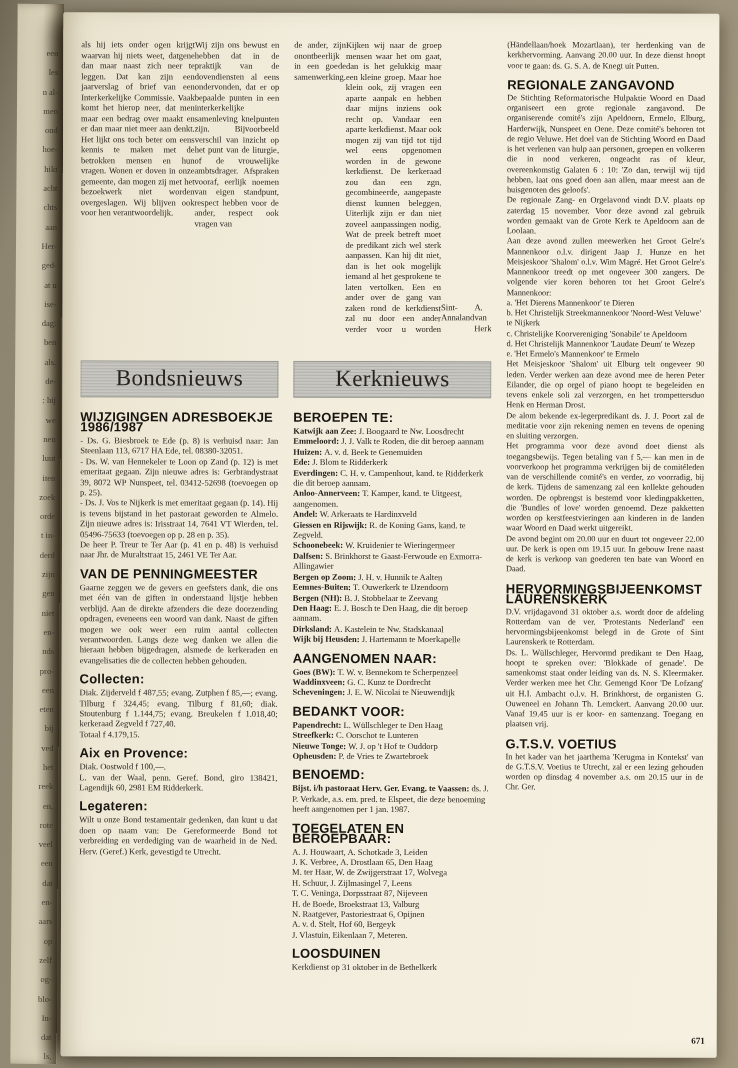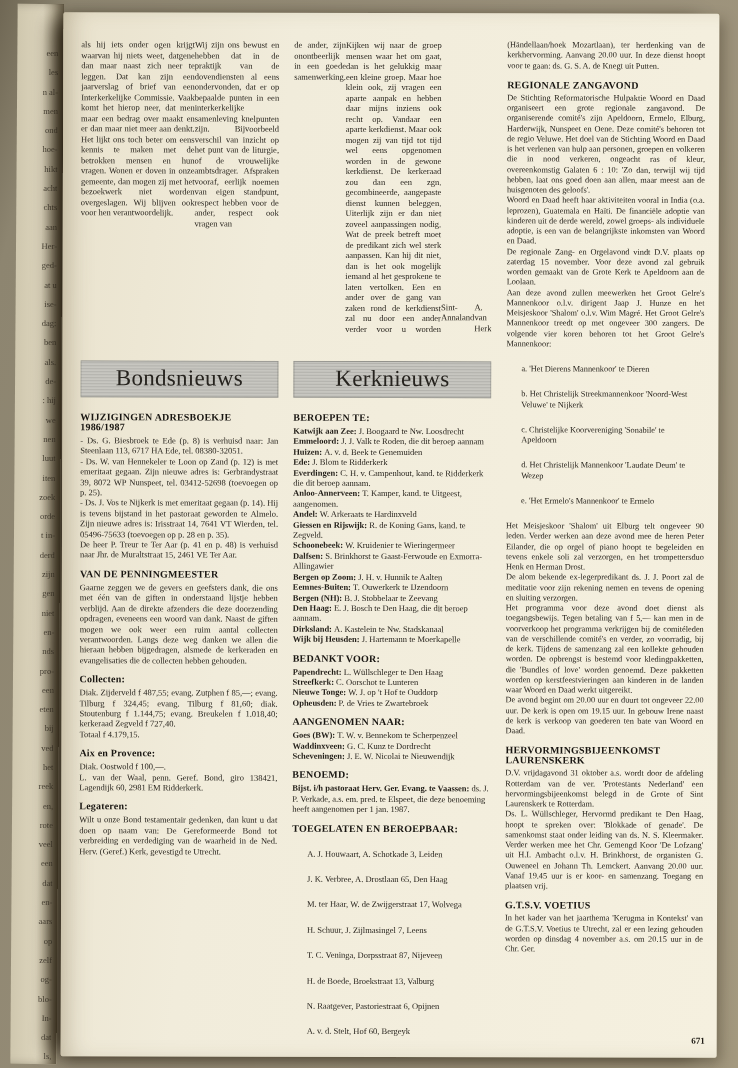--- a/index.html
+++ b/index.html
@@ -41,25 +41,25 @@
   }
   .content{display:flex;gap:15px;height:100%;}
   .left-wrap{width:411px;flex:none;display:flex;flex-direction:column;}
   .top-band{height:293px;flex:none;display:flex;gap:15px;overflow:hidden;}
   .tcol{width:198px;flex:none;display:flex;flex-direction:row;font-size:8.5px;line-height:10.5px;}
   .lower{display:flex;gap:15px;margin-top:28px;flex:1;overflow:hidden;}
   .lcol{width:198px;flex:none;font-size:8.5px;line-height:10.4px;}
   .col3{width:198px;flex:none;font-size:8.3px;line-height:10.25px;overflow:hidden;}
   p.para{text-align:justify;margin:0;}
   p.entry{text-align:left;margin:0;}
-  p.li{text-align:left;margin:15px;}
+  p.li{text-align:left;margin:0;}
   .sec{margin-bottom:9px;}
   .sec-h{
-    font-family:Liberation Serif, serif;
-    font-size:10px;line-height:10px;
+    font-family:Liberation Sans, sans-serif;
+    font-size:13px;line-height:10px;
     margin:3px 0 3px;letter-spacing:.2px;color:#181511;
   }
   .signoff{
     margin-top:auto;display:flex;justify-content:space-between;
     font-size:8.6px;padding-top:10px;
   }
   .header-box{
     height:37px;margin-bottom:15px;
     background-color:var(--boxbg);
     background-image:repeating-linear-gradient(0deg,rgba(50,50,48,.14) 0 1px,transparent 1px 3px);
@@ -203,31 +203,31 @@
                   <p class="entry"><b>Schoonebeek: </b>W. Kruidenier te Wieringermeer</p>
                   <p class="entry"><b>Dalfsen: </b>S. Brinkhorst te Gaast-Ferwoude en Exmorra-Allingawier</p>
                   <p class="entry"><b>Bergen op Zoom: </b>J. H. v. Hunnik te Aalten</p>
                   <p class="entry"><b>Eemnes-Buiten: </b>T. Ouwerkerk te IJzendoorn</p>
                   <p class="entry"><b>Bergen (NH): </b>B. J. Stobbelaar te Zeevang</p>
                   <p class="entry"><b>Den Haag: </b>E. J. Bosch te Den Haag, die dit beroep aannam.</p>
                   <p class="entry"><b>Dirksland: </b>A. Kastelein te Nw. Stadskanaal</p>
                   <p class="entry"><b>Wijk bij Heusden: </b>J. Hartemann te Moerkapelle</p>
                 </section>
                 <section class="sec">
+                  <h3 class="sec-h">AANGENOMEN NAAR:</h3>
+                  <p class="entry"><b>Goes (BW): </b>T. W. v. Bennekom te Scherpenzeel</p>
+                  <p class="entry"><b>Waddinxveen: </b>G. C. Kunz te Dordrecht</p>
+                  <p class="entry"><b>Scheveningen: </b>J. E. W. Nicolai te Nieuwendijk</p>
+                </section>
+                <section class="sec">
                   <h3 class="sec-h">BEDANKT VOOR:</h3>
                   <p class="entry"><b>Papendrecht: </b>L. Wüllschleger te Den Haag</p>
                   <p class="entry"><b>Streefkerk: </b>C. Oorschot te Lunteren</p>
                   <p class="entry"><b>Nieuwe Tonge: </b>W. J. op 't Hof te Ouddorp</p>
                   <p class="entry"><b>Opheusden: </b>P. de Vries te Zwartebroek</p>
-                </section>
-                <section class="sec">
-                  <h3 class="sec-h">AANGENOMEN NAAR:</h3>
-                  <p class="entry"><b>Goes (BW): </b>T. W. v. Bennekom te Scherpenzeel</p>
-                  <p class="entry"><b>Waddinxveen: </b>G. C. Kunz te Dordrecht</p>
-                  <p class="entry"><b>Scheveningen: </b>J. E. W. Nicolai te Nieuwendijk</p>
                 </section>
                 <section class="sec">
                   <h3 class="sec-h">BENOEMD:</h3>
                   <p class="entry"><b>Bijst. i/h pastoraat Herv. Ger. Evang. te Vaassen: </b>ds. J. P. Verkade, a.s. em. pred. te Elspeet, die deze benoeming heeft aangenomen per 1 jan. 1987.</p>
                 </section>
                 <section class="sec">
                   <h3 class="sec-h">TOEGELATEN EN BEROEPBAAR:</h3>
                   <p class="li">A. J. Houwaart, A. Schotkade 3, Leiden</p>
                   <p class="li">J. K. Verbree, A. Drostlaan 65, Den Haag</p>
                   <p class="li">M. ter Haar, W. de Zwijgerstraat 17, Wolvega</p>
@@ -249,21 +249,20 @@
       </div>
 
       <div class="col3">
         <div id="col3-sections">
             <section class="sec">
               <p class="para">(Händellaan/hoek Mozartlaan), ter herdenking van de kerkhervorming. Aanvang 20.00 uur. In deze dienst hoopt voor te gaan: ds. G. S. A. de Knegt uit Putten.</p>
             </section>
             <section class="sec">
               <h3 class="sec-h">REGIONALE ZANGAVOND</h3>
               <p class="para">De Stichting Reformatorische Hulpaktie Woord en Daad organiseert een grote regionale zangavond. De organiserende comité's zijn Apeldoorn, Ermelo, Elburg, Harderwijk, Nunspeet en Oene. Deze comité's behoren tot de regio Veluwe. Het doel van de Stichting Woord en Daad is het verlenen van hulp aan personen, groepen en volkeren die in nood verkeren, ongeacht ras of kleur, overeenkomstig Galaten 6 : 10: 'Zo dan, terwijl wij tijd hebben, laat ons goed doen aan allen, maar meest aan de huisgenoten des geloofs'.</p>
-              <p class="para">Woord en Daad heeft haar aktiviteiten vooral in India (o.a. leprozen), Guatemala en Haïti. De financiële adoptie van kinderen uit de derde wereld, zowel groeps- als individuele adoptie, is een van de belangrijkste inkomsten van Woord en Daad.</p>
               <p class="para">De regionale Zang- en Orgelavond vindt D.V. plaats op zaterdag 15 november. Voor deze avond zal gebruik worden gemaakt van de Grote Kerk te Apeldoorn aan de Loolaan.</p>
               <p class="para">Aan deze avond zullen meewerken het Groot Gelre's Mannenkoor o.l.v. dirigent Jaap J. Hunze en het Meisjeskoor 'Shalom' o.l.v. Wim Magré. Het Groot Gelre's Mannenkoor treedt op met ongeveer 300 zangers. De volgende vier koren behoren tot het Groot Gelre's Mannenkoor:</p>
               <p class="li">a. 'Het Dierens Mannenkoor' te Dieren</p>
               <p class="li">b. Het Christelijk Streekmannenkoor 'Noord-West Veluwe' te Nijkerk</p>
               <p class="li">c. Christelijke Koorvereniging 'Sonabile' te Apeldoorn</p>
               <p class="li">d. Het Christelijk Mannenkoor 'Laudate Deum' te Wezep</p>
               <p class="li">e. 'Het Ermelo's Mannenkoor' te Ermelo</p>
               <p class="para">Het Meisjeskoor 'Shalom' uit Elburg telt ongeveer 90 leden. Verder werken aan deze avond mee de heren Peter Eilander, die op orgel of piano hoopt te begeleiden en tevens enkele soli zal verzorgen, en het trompettersduo Henk en Herman Drost.</p>
               <p class="para">De alom bekende ex-legerpredikant ds. J. J. Poort zal de meditatie voor zijn rekening nemen en tevens de opening en sluiting verzorgen.</p>
               <p class="para">Het programma voor deze avond doet dienst als toegangsbewijs. Tegen betaling van f 5,— kan men in de voorverkoop het programma verkrijgen bij de comitéleden van de verschillende comité's en verder, zo voorradig, bij de kerk. Tijdens de samenzang zal een kollekte gehouden worden. De opbrengst is bestemd voor kledingpakketten, die 'Bundles of love' worden genoemd. Deze pakketten worden op kerstfeestvieringen aan kinderen in de landen waar Woord en Daad werkt uitgereikt.</p>

